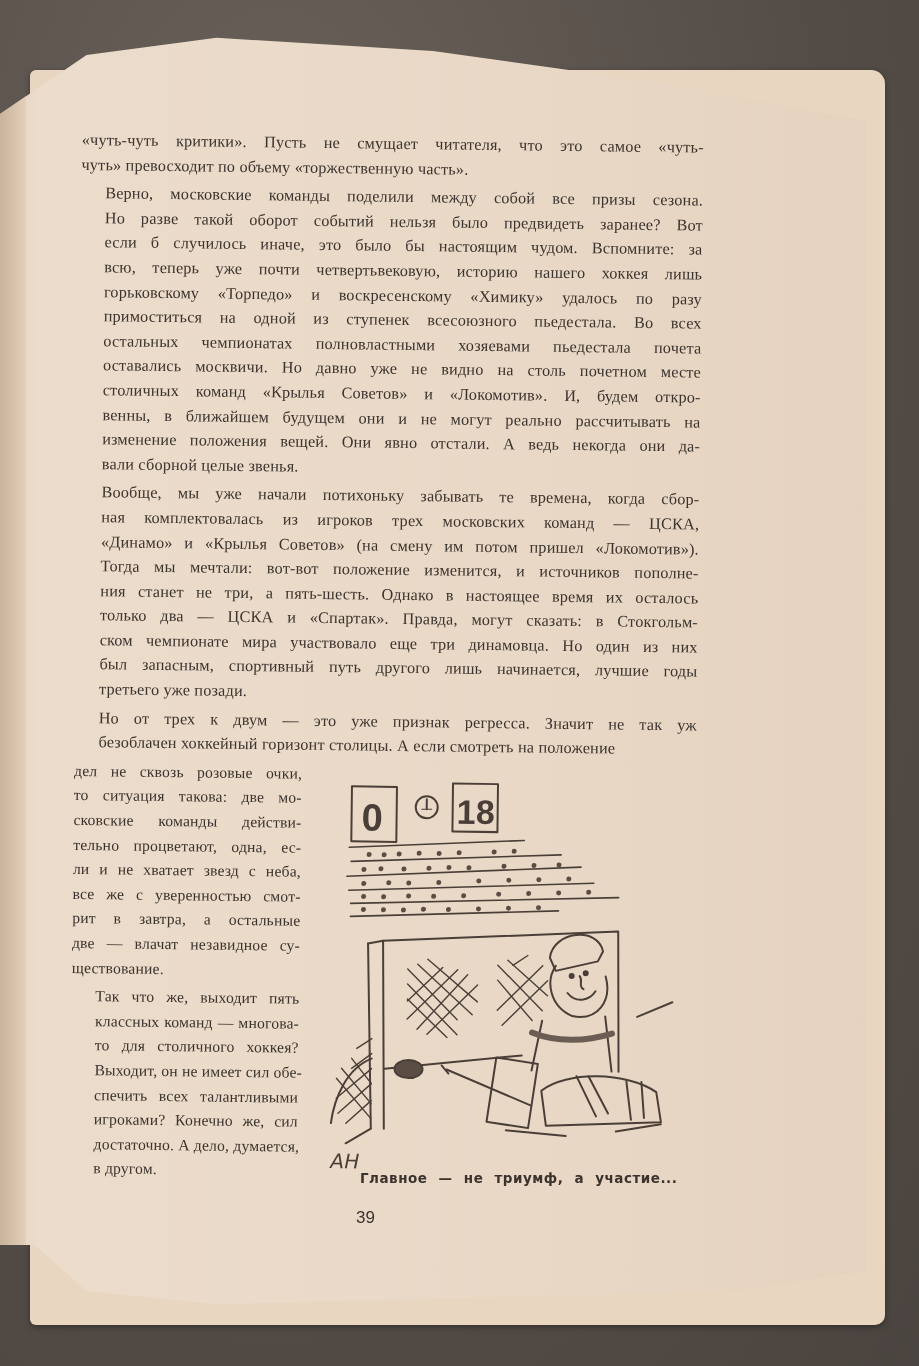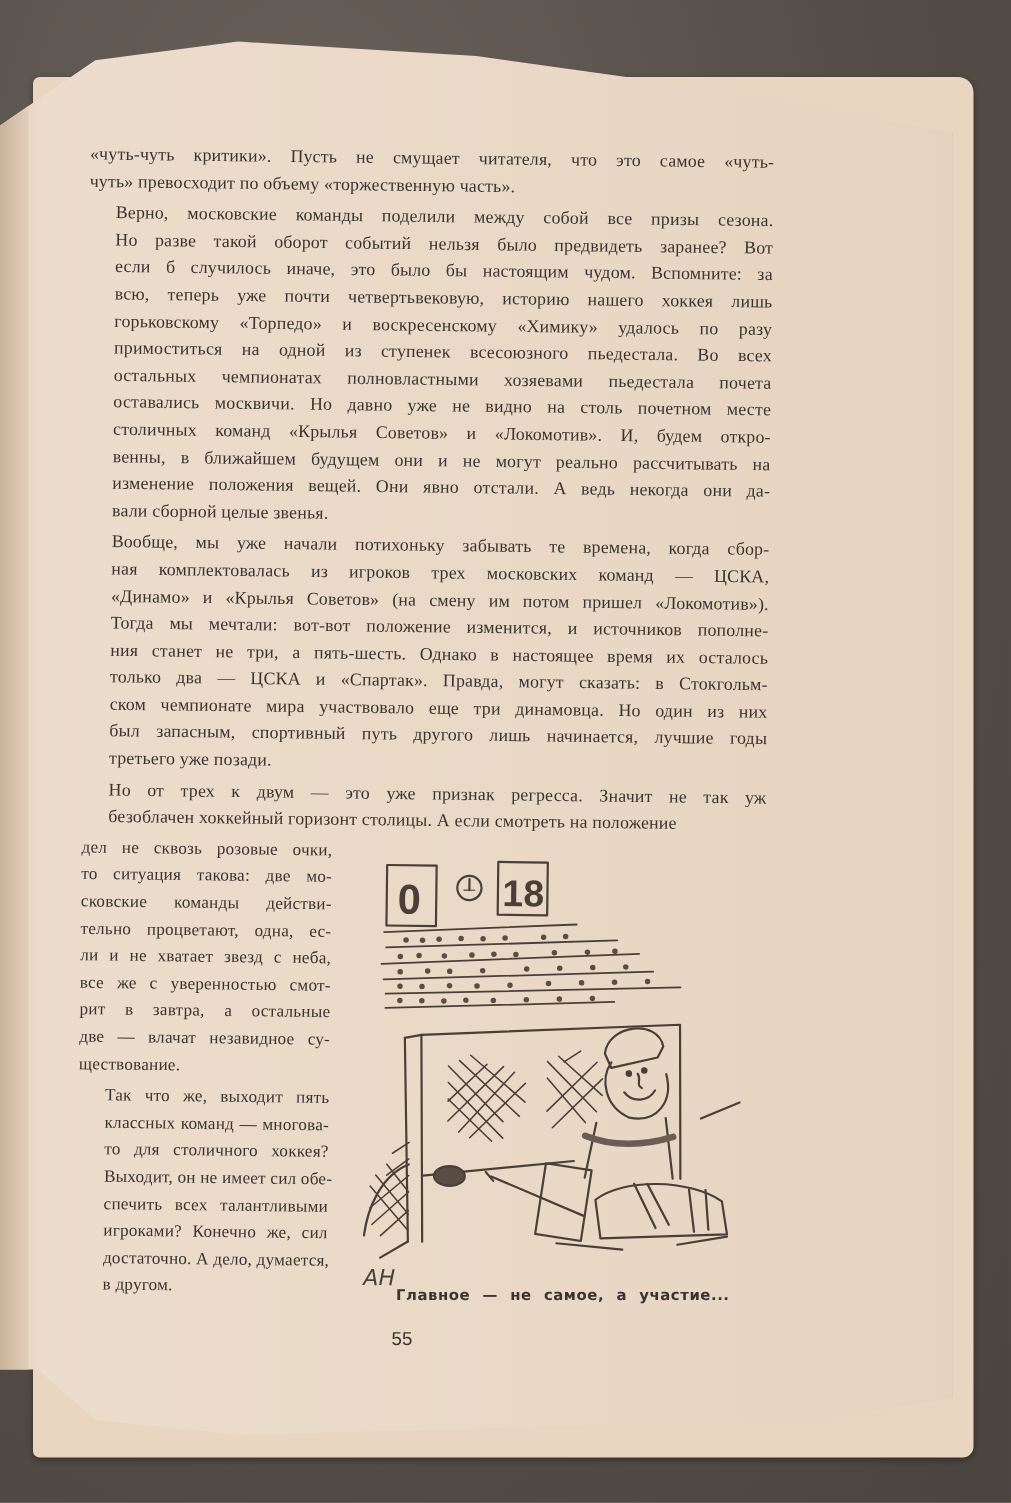--- a/index.html
+++ b/index.html
@@ -230,14 +230,14 @@
           <path d="M180 360 L 240 365 M290 360 L 335 352"></path>
           <path d="M310 245 L 345 230"></path>
         </g>
 
         <text x="5" y="400" font-family="DejaVu Sans, sans-serif" font-size="20" fill="#4a3f38" stroke="none" font-style="italic">АН</text>
       </svg>
     </div>
   </div>
 </div>
 
-<div class="caption">Главное — не самое, а участие...</div>
-<div class="page-number">55</div>
+<div class="caption">Главное — не триумф, а участие...</div>
+<div class="page-number">39</div>
 
 </body></html>

